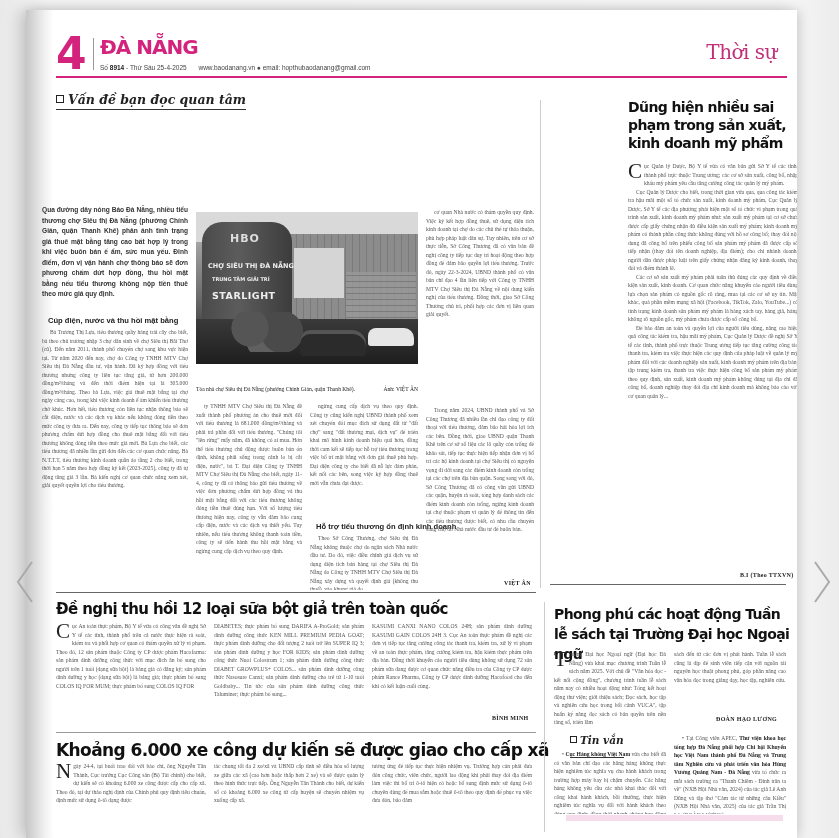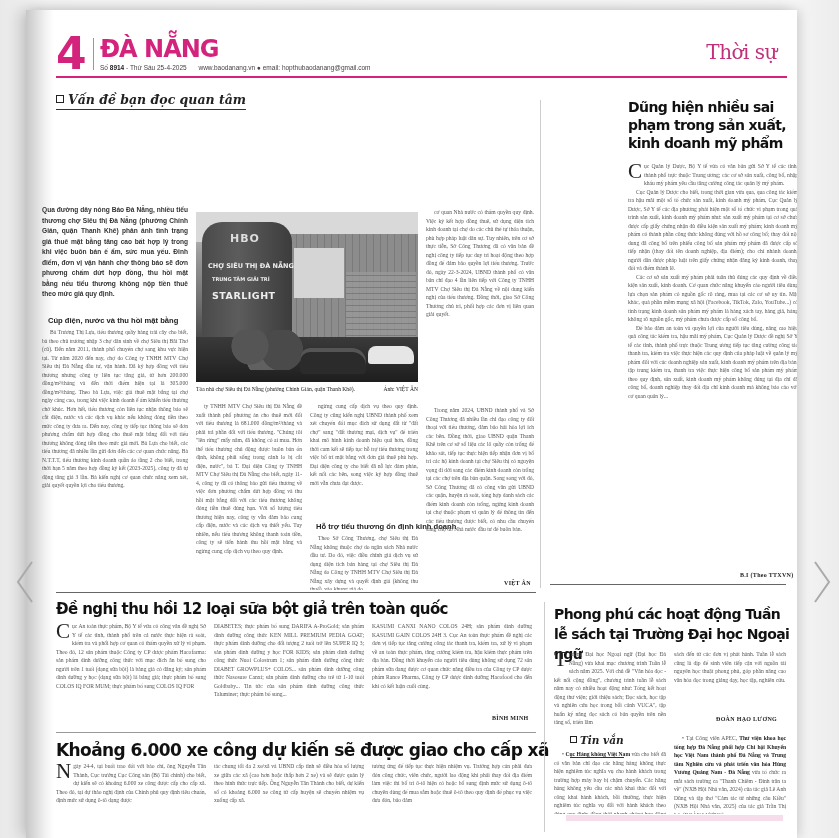--- a/index.html
+++ b/index.html
@@ -14,39 +14,39 @@
     box-shadow: -6px 0 14px rgba(0,0,0,0.18), 4px 0 10px rgba(0,0,0,0.10);
     overflow: hidden;
   }
   .page-gutter { position: absolute; left: 0; top: 0; bottom: 0; width: 28px;
     background: linear-gradient(90deg, rgba(0,0,0,0.22), rgba(0,0,0,0.05) 70%, rgba(0,0,0,0)); pointer-events:none; z-index: 5;}
 
   
   .masthead { position: absolute; left: 30px; top: 20px; right: 12px; height: 50px; }
   .page-num { position: absolute; left: 0; top: 4px; font-family: "DejaVu Sans", sans-serif; font-weight: bold; font-size: 44px; color: #d4237d; line-height: 40px; letter-spacing: -2px; }
   .mast-divider { position: absolute; left: 37px; top: 8px; width: 1px; height: 32px; background: #999; }
-  .brand { position: absolute; left: 44px; top: 5px; font-family: "DejaVu Sans", sans-serif; font-weight: bold; font-size: 24px; color: #d4237d; letter-spacing: -1px; }
+  .brand { position: absolute; left: 44px; top: 5px; font-family: "DejaVu Sans", sans-serif; font-weight: bold; font-size: 20px; color: #d4237d; letter-spacing: -1px; }
   .issue-line { position: absolute; left: 44px; top: 34px; font-family: "Liberation Sans", sans-serif; font-size: 6.5px; color: #444; white-space: nowrap; }
   .issue-line b { color: #222; }
   .issue-line .web { margin-left: 10px; }
   .section-name { position: absolute; right: 8px; top: 10px; font-family: "DejaVu Serif", serif; font-size: 20px; color: #c2307a; letter-spacing: -0.5px; }
   .mast-rule { position: absolute; left: 30px; right: 10px; top: 66px; height: 2px; background: #d4237d; }
 
   .kicker { position: absolute; left: 30px; top: 82px; font-family: "DejaVu Serif", serif; font-style: italic; font-weight: bold; font-size: 12.5px; color: #222; padding-bottom: 2px; border-bottom: 1px solid #333; }
   .kicker .box { display: inline-block; width: 8px; height: 8px; border: 1px solid #222; margin-right: 4px; vertical-align: 1px; }
 
   .main-title { position: absolute; left: 28px; top: 102px; width: 560px; font-family: "DejaVu Sans", sans-serif; font-weight: bold; font-size: 33px; line-height: 38px; color: #111; letter-spacing: -1.4px; }
 
   .lede { position: absolute; left: 16px; top: 195px; width: 146px; font-family: "Liberation Sans", sans-serif; font-weight: bold; font-size: 6.6px; line-height: 10.5px; color: #333; text-align: justify; }
   .subhead { position: absolute; font-family: "Liberation Sans", sans-serif; font-weight: bold; font-size: 7.6px; color: #222; }
   .body-col { position: absolute; font-family: "Liberation Serif", serif; font-size: 5.6px; line-height: 8.5px; color: #555; text-align: justify; overflow: hidden; }
   .body-col p { text-indent: 8px; }
   .body-col .drop { float: left; font-size: 21px; line-height: 18px; margin-right: 2px; color: #222; font-family: "Liberation Serif", serif; }
 
-  .photo { position: absolute; left: 170px; top: 202px; width: 222px; height: 170px; overflow: hidden;
+  .photo { position: absolute; left: 170px; top: 202px; width: 222px; height: 152px; overflow: hidden;
     background: linear-gradient(180deg,#cfcfcf 0%,#9a9a9a 25%,#6d6d6d 55%,#3f3f3f 80%,#2a2a2a 100%); }
   .photo .sky { position: absolute; left: 0; top: 0; right: 0; height: 30px; background: #d9d9d9; }
   .photo .tower { position: absolute; left: 6px; top: 10px; width: 90px; height: 140px; background: linear-gradient(90deg,#4a4a4a,#5c5c5c 40%,#3c3c3c); border-radius: 20px 20px 0 0; }
   .photo .facade { position: absolute; left: 94px; top: 22px; right: 0; height: 120px; background: repeating-linear-gradient(90deg,#8c8c8c 0 6px,#7a7a7a 6px 7px), #888; }
   .photo .panel { position: absolute; left: 98px; top: 36px; width: 50px; height: 50px; background: #d5d5d5; }
   .photo .grid { position: absolute; left: 150px; top: 60px; width: 70px; height: 75px; background: repeating-linear-gradient(0deg,#999 0 5px,#777 5px 6px); opacity: .8; }
   .photo .ground { position: absolute; left: 0; right: 0; bottom: 0; height: 45px; background: linear-gradient(180deg,#3a3a3a,#1e1e1e); }
   .photo .car1 { position: absolute; left: 104px; bottom: 8px; width: 66px; height: 26px; background: #2b2b2b; border-radius: 10px 14px 4px 4px; box-shadow: inset 0 4px 0 #555; }
   .photo .car2 { position: absolute; left: 172px; bottom: 18px; width: 46px; height: 18px; background: #e6e6e6; border-radius: 8px 10px 3px 3px; }
   .photo .tree { position: absolute; left: 30px; bottom: 12px; width: 80px; height: 40px; background: radial-gradient(circle at 30% 40%,#555 0 30%,transparent 31%), radial-gradient(circle at 70% 50%,#4a4a4a 0 35%,transparent 36%), radial-gradient(circle at 50% 70%,#606060 0 40%,transparent 41%); }

